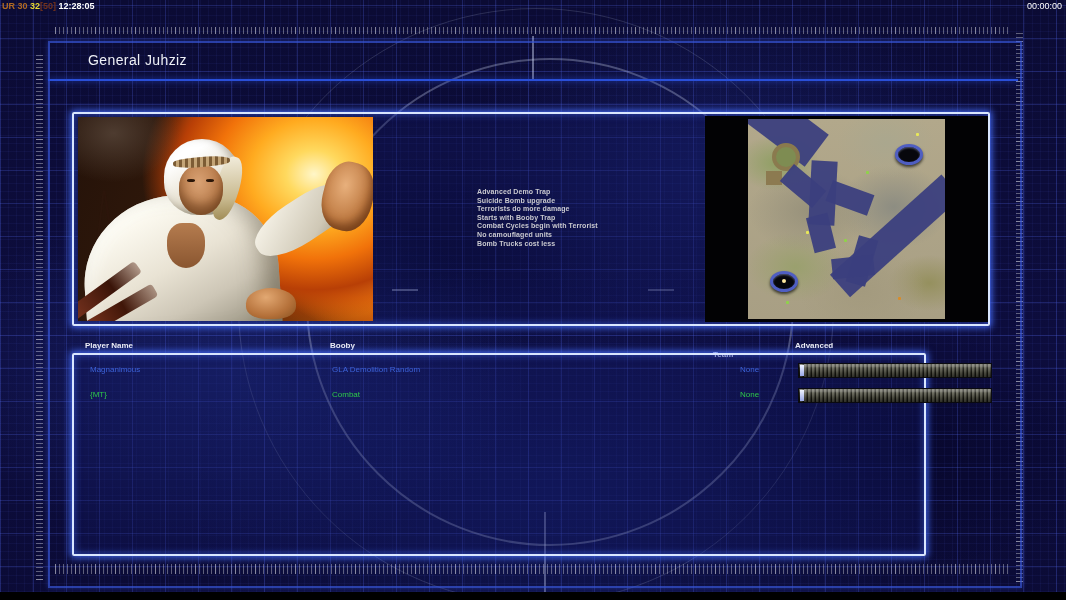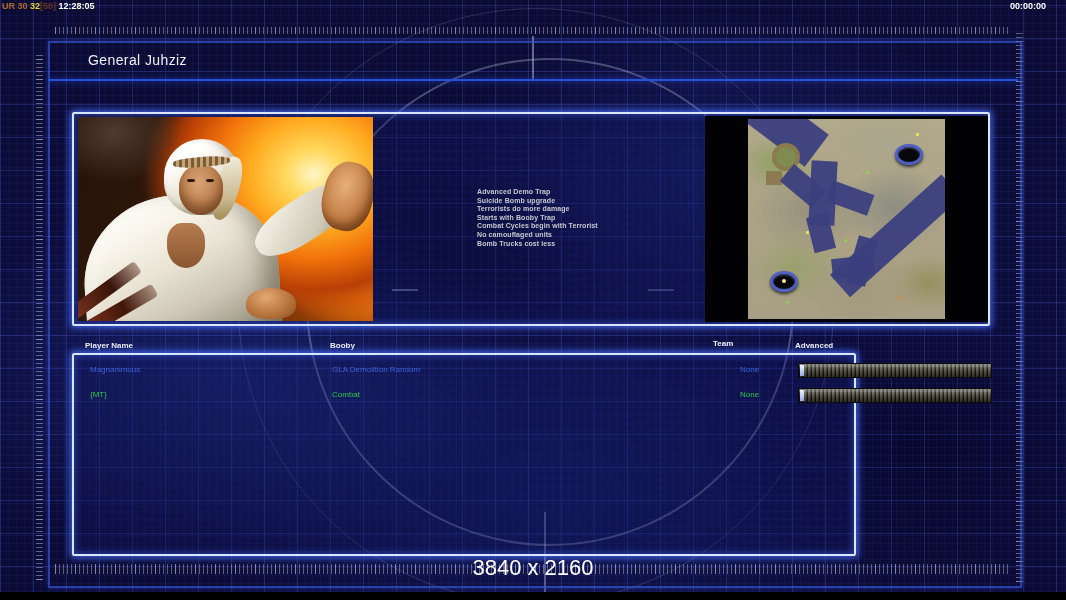--- a/index.html
+++ b/index.html
@@ -44,25 +44,25 @@
   
   .outer-frame{position:absolute;left:48px;top:41px;width:970px;height:543px;
     border:2px solid rgba(55,85,215,.7);box-shadow:0 0 5px rgba(55,85,215,.45);}
   .header-underline{position:absolute;left:48px;top:79px;width:970px;height:2px;
     background:#2a4fd8;box-shadow:0 0 6px #2a4fd8;}
   .page-title{position:absolute;left:88px;top:52px;color:#eef0f6;font-size:14px;letter-spacing:.4px;}
   .glow-panel{position:absolute;box-sizing:border-box;border:2px solid #d9e6ff;border-radius:2px;
     box-shadow:0 0 7px 2px rgba(70,110,255,.85), inset 0 0 7px 1px rgba(70,110,255,.5);
     background:rgba(18,24,96,.32);}
   .panel-top{left:72px;top:112px;width:918px;height:214px;}
-  .panel-bottom{left:72px;top:353px;width:784px;height:203px;}
+  .panel-bottom{left:72px;top:353px;width:854px;height:203px;}
   
   .fps{position:absolute;left:2px;top:1px;font-size:9px;font-weight:bold;white-space:pre;}
   .fps .c-eng{color:#b06a22;} .fps .c-fps{color:#e6d832;} .fps .c-cap{color:#73321c;margin-top:14px;} .fps .c-clk{color:#fff;text-align:right;}
-  .timer{position:absolute;right:20px;top:1px;font-size:9px;font-weight:bold;color:#fff;margin-left:48px;}
+  .timer{position:absolute;right:4px;top:1px;font-size:9px;font-weight:normal;color:#fff;margin-left:48px;}
   .res-text{position:absolute;left:0;right:0;top:555px;text-align:center;color:#fff;font-size:22px;}
   .black-strip{position:absolute;left:0;top:592px;width:100%;height:8px;background:#000;}
   
   .portrait{position:absolute;left:4px;top:3px;width:295px;height:204px;overflow:hidden;
     background:
       radial-gradient(95px 70px at 12% 8%, rgba(80,62,50,.95), rgba(40,28,22,0) 70%),
       radial-gradient(200px 170px at 80% 28%, #fff6c8 0%, #ffd95e 14%, #ffab20 32%, #f1720a 50%, #b83f06 68%, rgba(70,25,6,0) 86%),
       radial-gradient(130px 110px at 96% 64%, #ffc649 0%, #ef7a10 45%, rgba(120,40,8,0) 75%),
       radial-gradient(90px 66px at 56% 4%, #ff9e28 0%, rgba(180,70,10,0) 70%),
       radial-gradient(120px 90px at 28% 92%, rgba(95,55,28,.55), rgba(0,0,0,0) 75%),
@@ -129,21 +129,21 @@
   .patch2{left:18px;top:52px;width:16px;height:14px;background:#8c7a50;}
   .marker{width:22px;height:15px;border:3px solid #4f5ec2;border-radius:50%;background:#07070c;
     box-shadow:0 2px 3px rgba(0,0,0,.65), inset 0 1px 2px rgba(200,210,255,.4);}
   .mk1{left:147px;top:25px;}
   .mk2{left:22px;top:152px;}
   .mk2::after{content:"";position:absolute;left:9px;top:5px;width:4px;height:4px;background:#ffe9a0;border-radius:50%;}
   .dot{width:3px;height:3px;border-radius:1px;}
   
   .col-head{position:absolute;font-size:8px;font-weight:bold;color:#f4f4f6;}
   .ch-name{left:85px;top:341px;} .ch-army{left:330px;top:341px;}
-  .ch-team{left:713px;top:339px;} .ch-prog{left:795px;top:341px;}
+  .ch-team{left:713px;top:350px;} .ch-prog{left:795px;top:341px;}
   .cell{position:absolute;font-size:8px;}
   .row-blue .cell{color:#3c62d8;} .row-green .cell{color:#2ec84a;text-align:center;}
   .c-name{left:16px;} .c-army{left:258px;} .c-team{left:666px;}
   .prow{position:absolute;left:0;width:100%;height:16px;}
   .prow1{top:10px;} .prow2{top:35px;}
   .pbar{position:absolute;left:724px;top:-2px;width:192px;height:13px;border:1px solid #0a0a10;
     background:
       linear-gradient(180deg, rgba(255,255,255,.30) 0 2px, rgba(255,255,255,.10) 30%, rgba(0,0,0,.25) 70%, rgba(0,0,0,.5)),
       repeating-linear-gradient(90deg,#17170f 0 1px,#5e5e50 1px 3px,#3a3a30 3px 4px);}
   .pbar-lead{position:absolute;left:1px;top:1px;bottom:1px;width:4px;
@@ -246,15 +246,14 @@
     <div class="prow prow2 row-green">
       <span class="cell c-name">{MT}</span>
       <span class="cell c-army">Combat</span>
       <span class="cell c-team">None</span>
       <span class="pbar">
           <span class="pbar-lead"></span>
         </span>
     </div>
   </div>
 
-  <div class="res-text">3840 x 2160</div>
   <div class="black-strip"></div>
 </div>
 
 </body></html>

